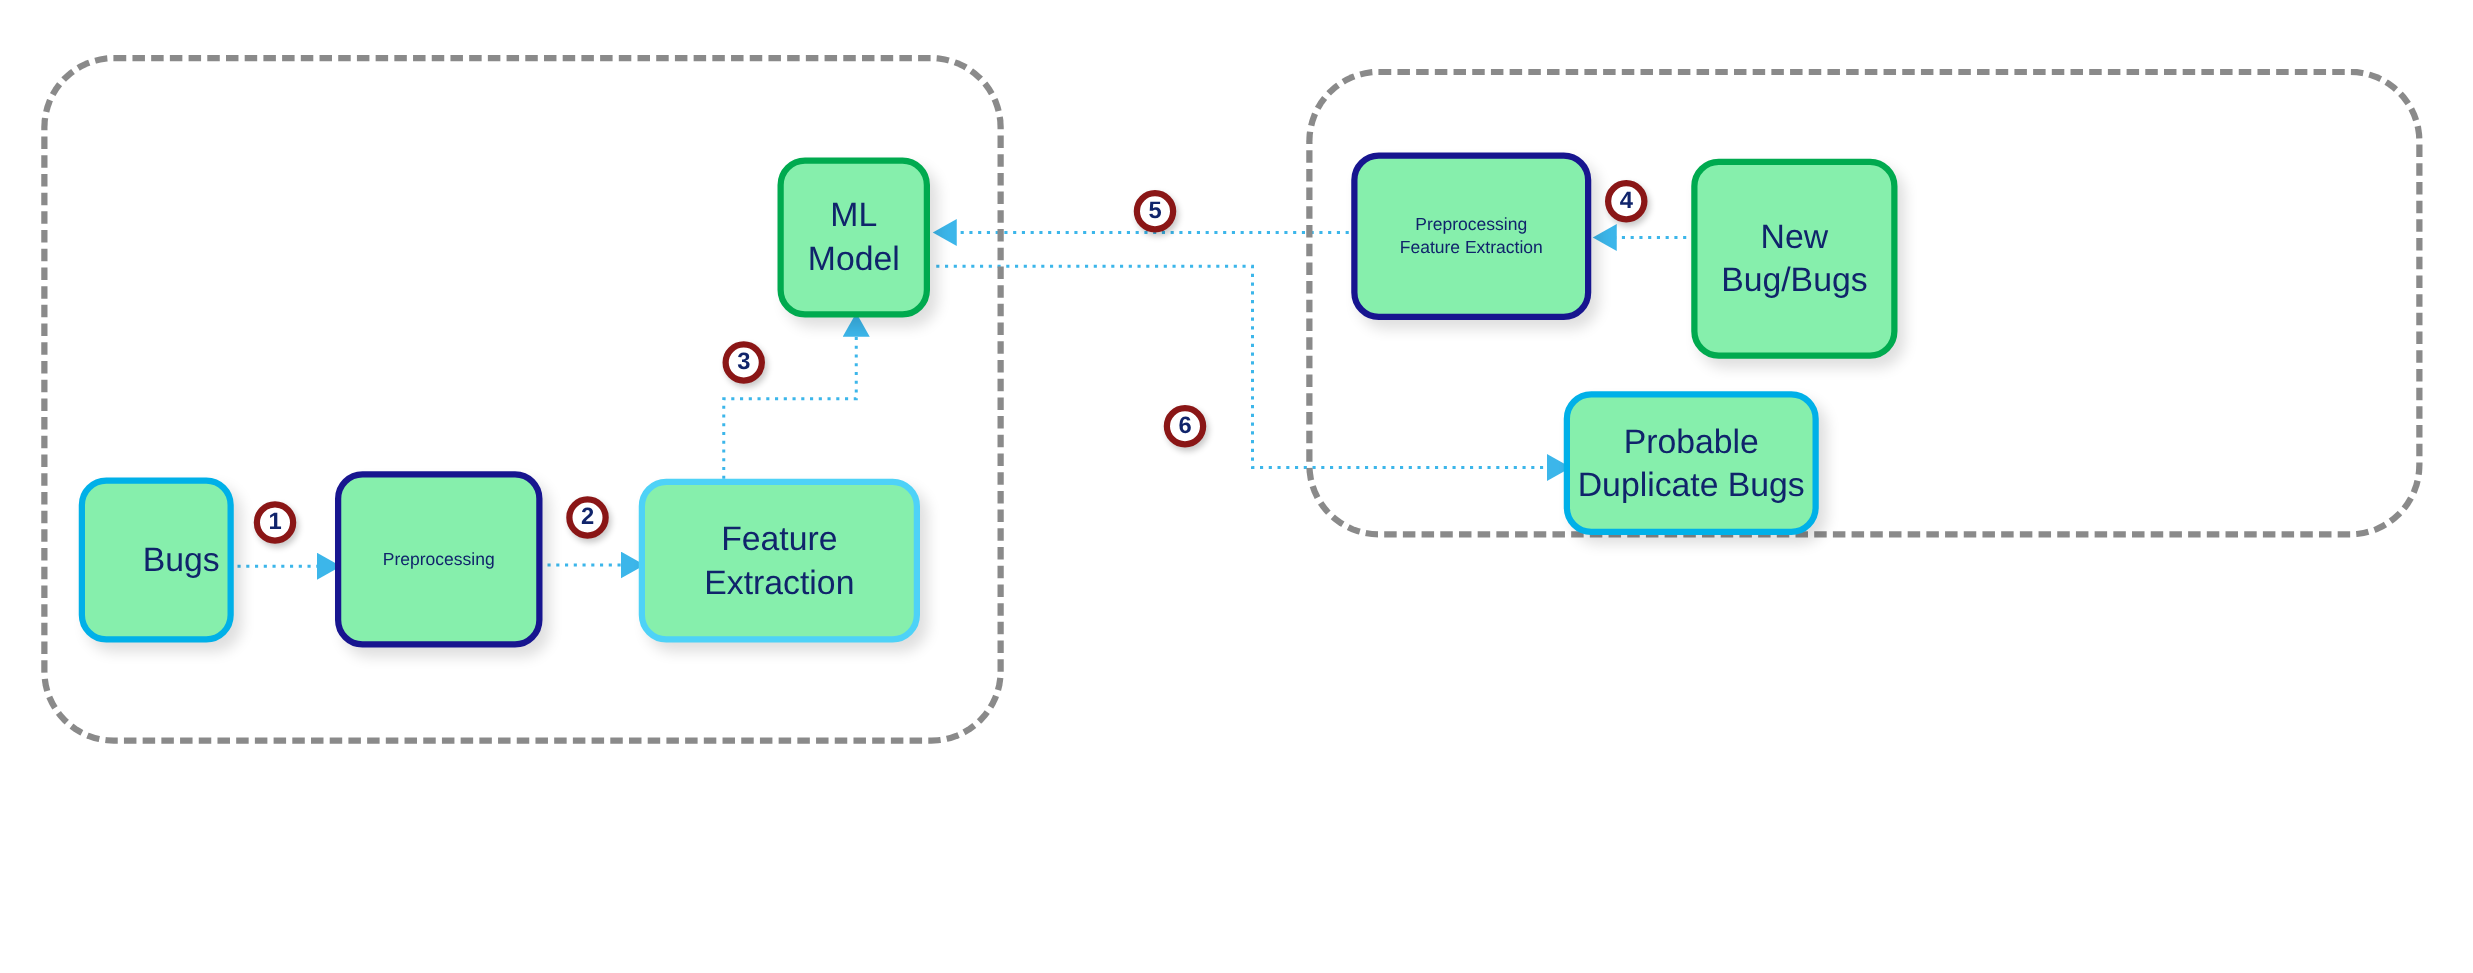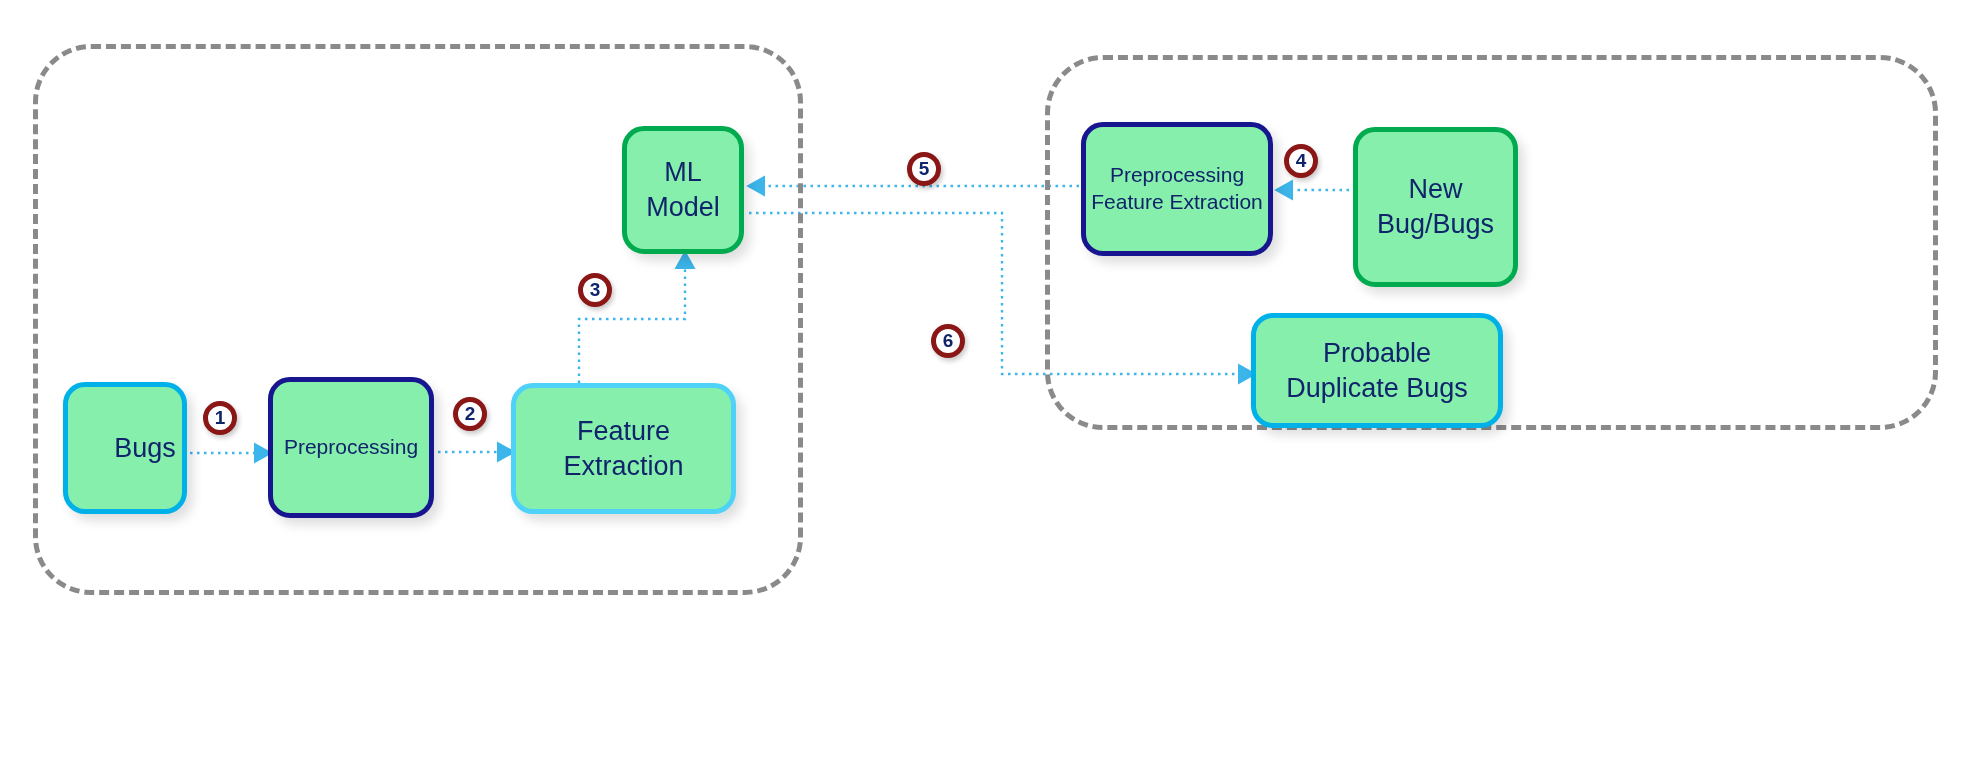--- a/index.html
+++ b/index.html
@@ -51,21 +51,21 @@
     color: #10246b;
     box-shadow: 6px 7px 11px rgba(0,0,0,0.13);
     line-height: 1.28;
   }
   .node .lbl {
     white-space: pre-line;
     display: block;
     width: 100%;
   }
   .node.big   { font-size: 27px; }
-  .node.small { font-size: 21px; }
+  .node.small { font-size: 14px; }
 
   
   .badge {
     position: absolute;
     width: 34px;
     height: 34px;
     border: 5px solid #8a1616;
     border-radius: 50%;
     background: #ffffff;
     color: #10246b;
@@ -145,21 +145,21 @@
   <div class="node small" style="left:1081px; top:122px; width:192px; height:134px; border-color:#17158f;">
     <span class="lbl">Preprocessing
 Feature  Extraction</span>
   </div>
 
   <div class="node big" style="left:1353px; top:127px; width:165px; height:160px; border-color:#00aa4f;">
     <span class="lbl">New
 Bug/Bugs</span>
   </div>
 
-  <div class="node big" style="left:1251px; top:313px; width:252px; height:115px; border-color:#00b0e8;">
+  <div class="node big" style="left:1251px; top:313px; width:204px; height:115px; border-color:#00b0e8;">
     <span class="lbl">Probable
 Duplicate Bugs</span>
   </div>
 
   <div class="badge" style="left:203px; top:401px;">
     <span>1</span>
   </div>
   <div class="badge" style="left:453px; top:397px;">
     <span>2</span>
   </div>

